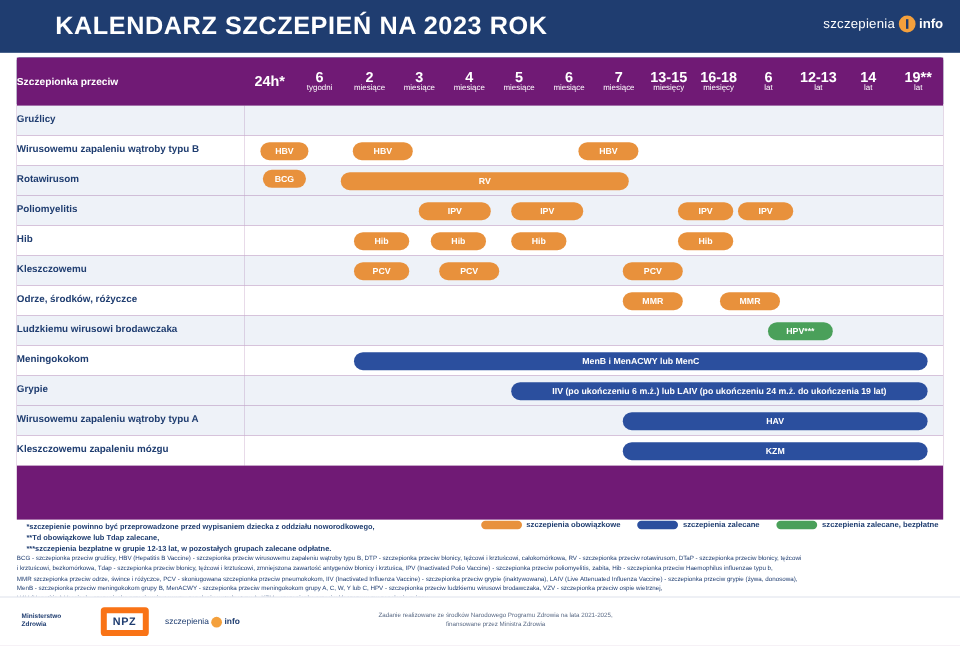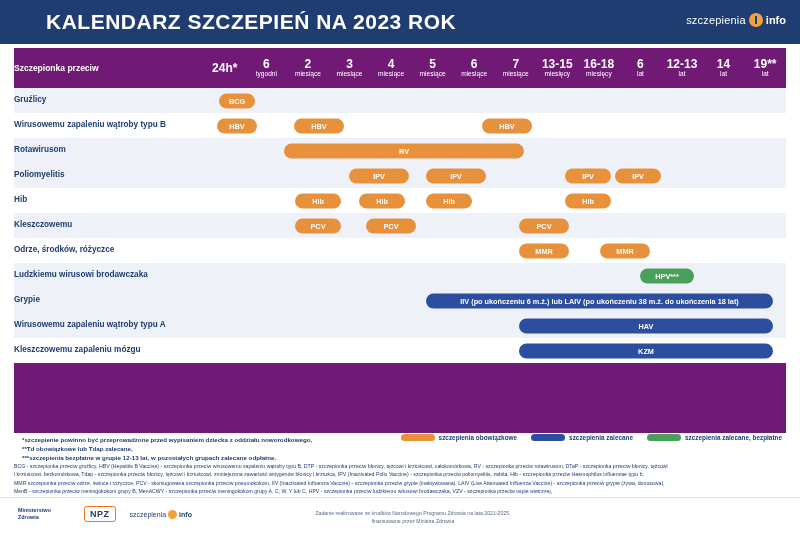--- a/index.html
+++ b/index.html
@@ -97,21 +97,21 @@
   }
 
   
   .footer{
     position:absolute;left:0;bottom:0;width:800px;height:40px;background:#ffffff;
     border-top:1px solid #e3e7ee;
   }
   .logos{position:absolute;left:18px;top:8px;display:flex;align-items:center;gap:14px;}
   .logo-min{font-size:5.4px;color:#1f3d70;line-height:1.25;font-weight:bold;width:52px;}
   .logo-npz{
-    border:1px solid #f97316;border-radius:3px;padding:2px 5px;
+    border:5px solid #f97316;border-radius:3px;padding:2px 5px;
     font-size:9px;font-weight:bold;color:#1f3d70;letter-spacing:.5px;
   }
   .logo-sz{display:flex;align-items:center;gap:2px;font-size:7px;color:#1f3d70;}
   .logo-sz .circle{
     width:9px;height:9px;border-radius:50%;background:#f4a03c;display:inline-block;
   }
   .logo-sz .b2{font-weight:bold;}
   .fin{
     position:absolute;left:248px;top:12px;width:330px;text-align:center;
     font-size:5.2px;color:#5a6a85;line-height:1.5;
@@ -191,21 +191,21 @@
             </td>
             <td class="colhead" style="width: 41.5714px;">
               <span class="big">19**</span>
               <span class="sub">lat</span>
             </td>
           </tr>
           <tr class="data-row zebra">
             <td class="rowlabel">Gruźlicy</td>
             <td colspan="14">
               <div class="bandrow">
-                <div class="pill p-orange" style="left: 15px; width: 36px;">BCG</div>
+                <div class="pill p-orange" style="left: 15px; width: 36px; margin-top: 48px;">BCG</div>
               </div>
             </td>
           </tr>
           <tr class="data-row white">
             <td class="rowlabel">Wirusowemu zapaleniu wątroby typu B</td>
             <td colspan="14">
               <div class="bandrow">
                 <div class="pill p-orange" style="left: 13px; width: 40px;">HBV</div>
                 <div class="pill p-orange" style="left: 90px; width: 50px;">HBV</div>
                 <div class="pill p-orange" style="left: 278px; width: 50px;">HBV</div>
@@ -262,25 +262,33 @@
             </td>
           </tr>
           <tr class="data-row zebra">
             <td class="rowlabel">Ludzkiemu wirusowi brodawczaka</td>
             <td colspan="14">
               <div class="bandrow">
                 <div class="pill p-green" style="left: 436px; width: 54px;">HPV***</div>
               </div>
             </td>
           </tr>
+          <tr class="data-row white">
+            <td class="rowlabel">Meningokokom</td>
+            <td colspan="14">
+              <div class="bandrow">
+                <div class="pill p-blue" style="left: 91px; width: 478px;">MenB i MenACWY lub MenC</div>
+              </div>
+            </td>
+          </tr>
           <tr class="data-row zebra">
             <td class="rowlabel">Grypie</td>
             <td colspan="14">
               <div class="bandrow">
-                <div class="pill p-blue" style="left: 222px; width: 347px;">IIV (po ukończeniu 6 m.ż.) lub LAIV (po ukończeniu 38 m.ż. do ukończenia 18 lat)</div>
+                <div class="pill p-blue" style="left: 222px; width: 347px;">IIV (po ukończeniu 6 m.ż.) lub LAIV (po ukończeniu 24 m.ż. do ukończenia 19 lat)</div>
               </div>
             </td>
           </tr>
           <tr class="data-row zebra">
             <td class="rowlabel">Wirusowemu zapaleniu wątroby typu A</td>
             <td colspan="14">
               <div class="bandrow">
                 <div class="pill p-blue" style="left: 315px; width: 254px;">HAV</div>
               </div>
             </td>

